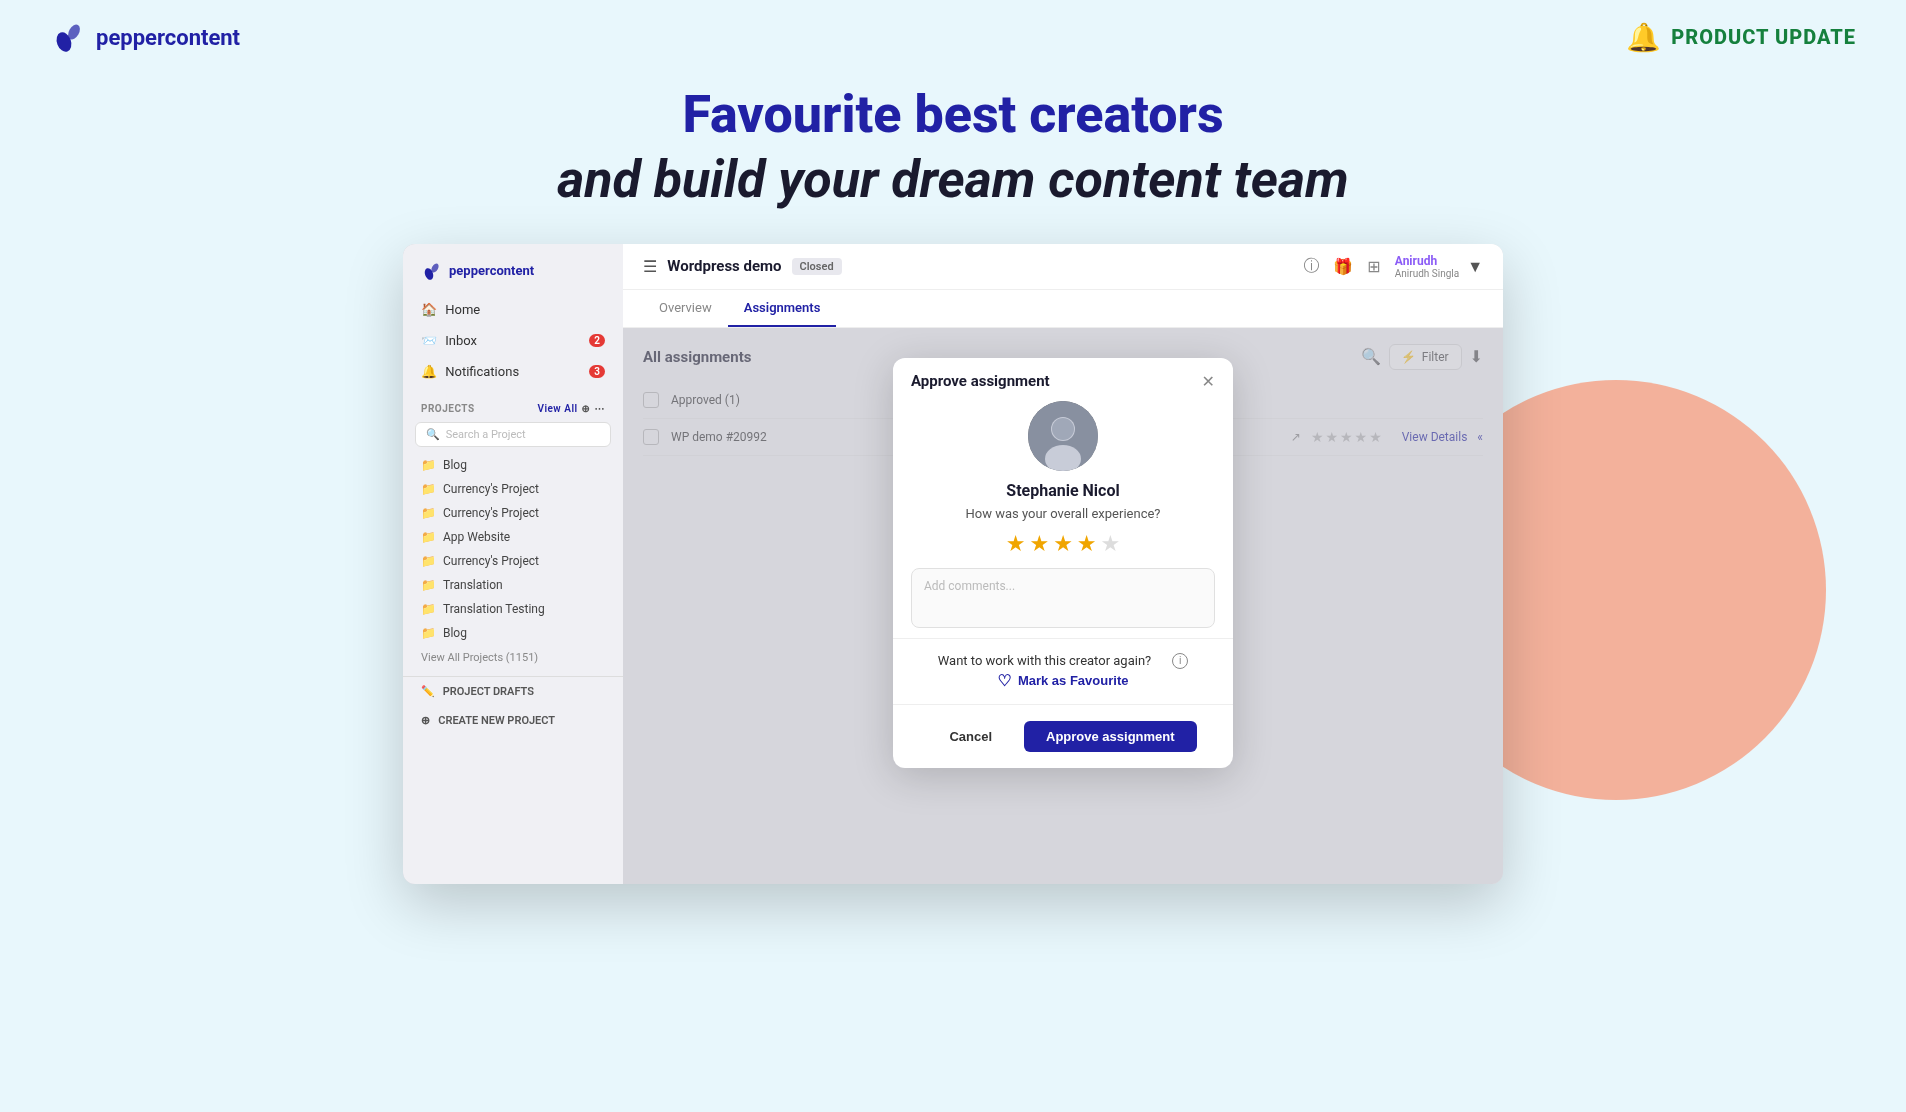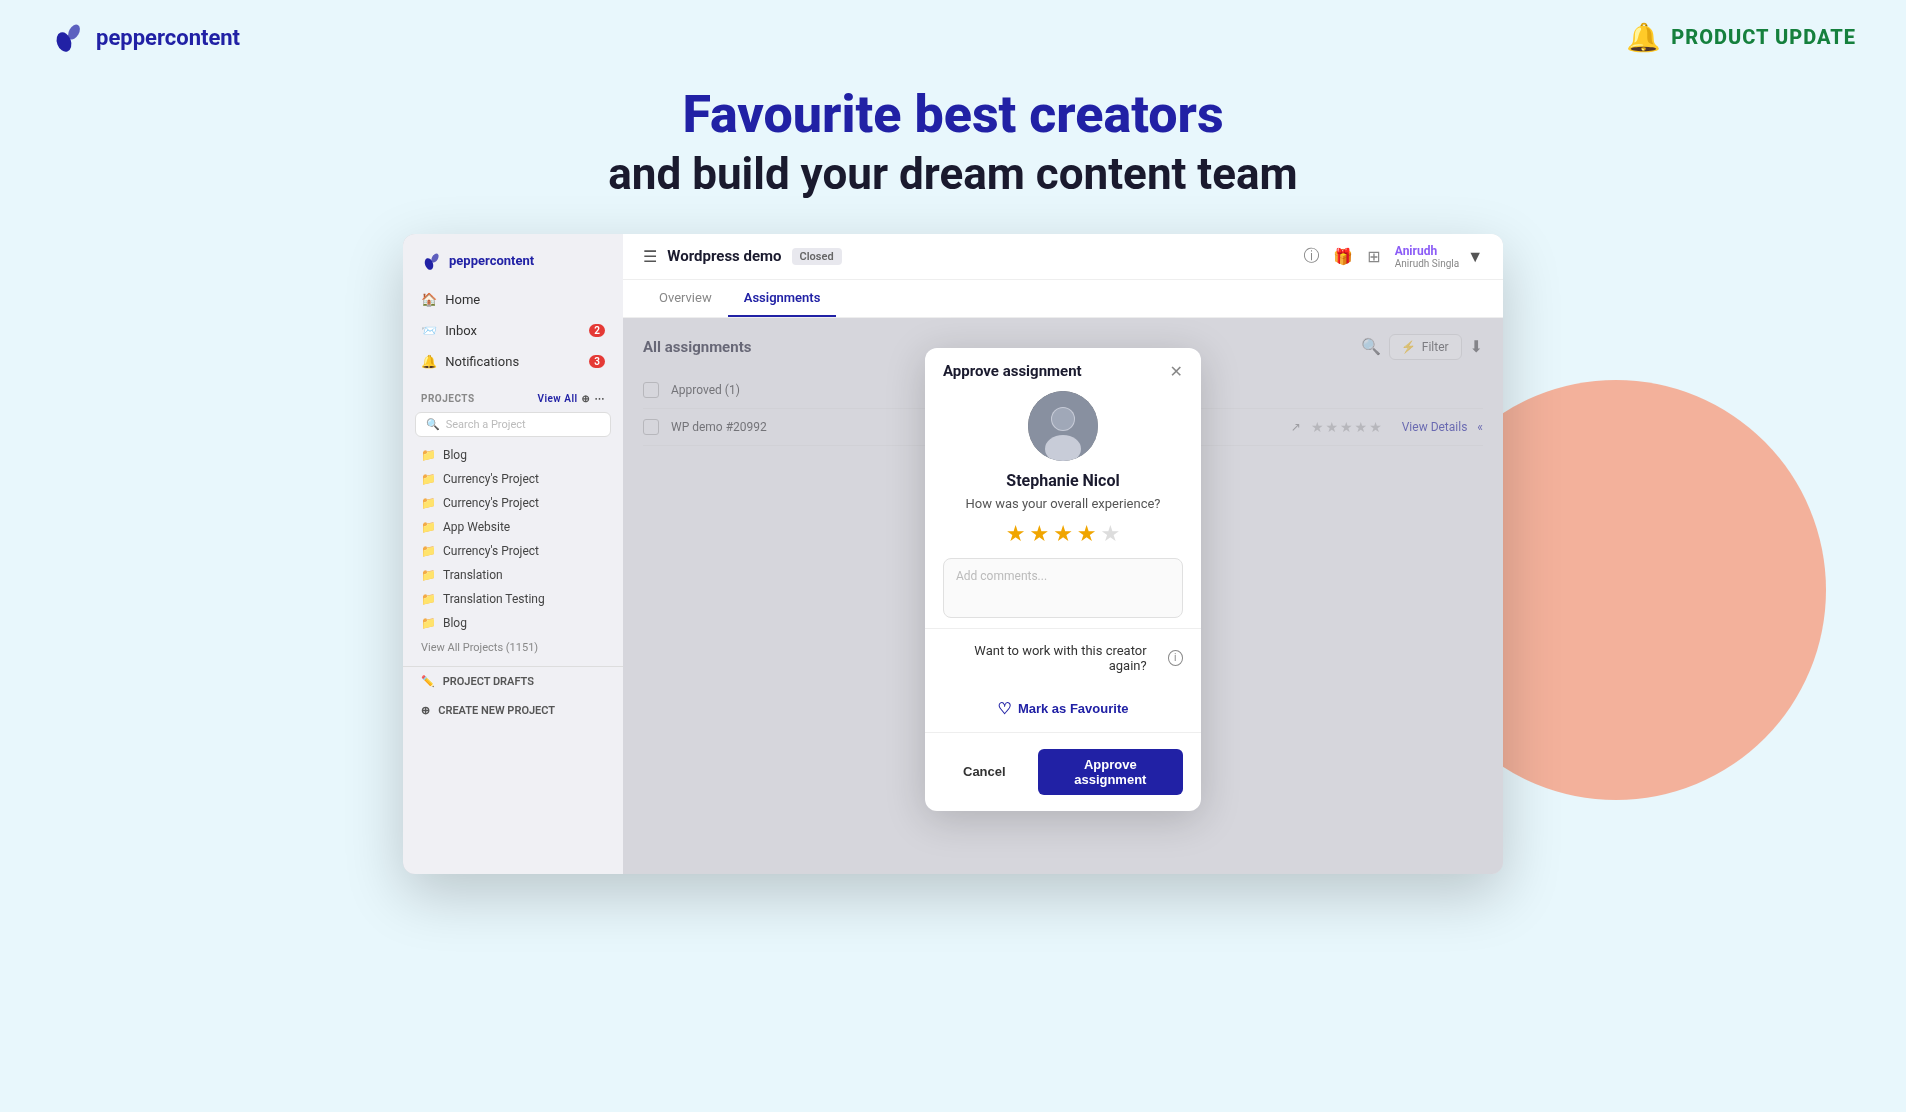--- a/index.html
+++ b/index.html
@@ -61,24 +61,25 @@
       position: relative;
       z-index: 2;
     }
     .hero h1 {
       font-size: 52px;
       font-weight: 800;
       color: #2121a5;
       line-height: 1.2;
     }
     .hero h2 {
-      font-size: 44px;
+      font-size: 52px;
       font-weight: 700;
       color: #1a1a2e;
       line-height: 1.3;
+      font-style: italic;
     }
 
     
     .app-window-wrapper {
       position: relative;
       margin: 0 auto;
       width: 1100px;
       z-index: 2;
     }
 
@@ -357,21 +358,21 @@
       background: rgba(180,180,190,0.5);
       z-index: 10;
       display: flex;
       align-items: flex-start;
       justify-content: center;
       padding-top: 30px;
     }
     .modal {
       background: white;
       border-radius: 12px;
-      width: 276px;
+      width: 340px;
       box-shadow: 0 8px 40px rgba(0,0,0,0.18);
       overflow: hidden;
     }
     .modal-header {
       display: flex;
       align-items: center;
       justify-content: space-between;
       padding: 14px 18px 10px;
     }
     .modal-title {
@@ -442,21 +443,21 @@
     }
     .favourite-section {
       background: white;
       border-top: 1px solid #eee;
       padding: 14px 18px;
       text-align: center;
     }
     .favourite-question {
       font-size: 13px;
       color: #333;
-      margin-bottom: 26px;
+      margin-bottom: 2px;
       display: flex;
       align-items: center;
       justify-content: center;
       gap: 21px;
       text-align: right;
     }
     .info-icon {
       width: 16px;
       height: 16px;
       border-radius: 50%;

